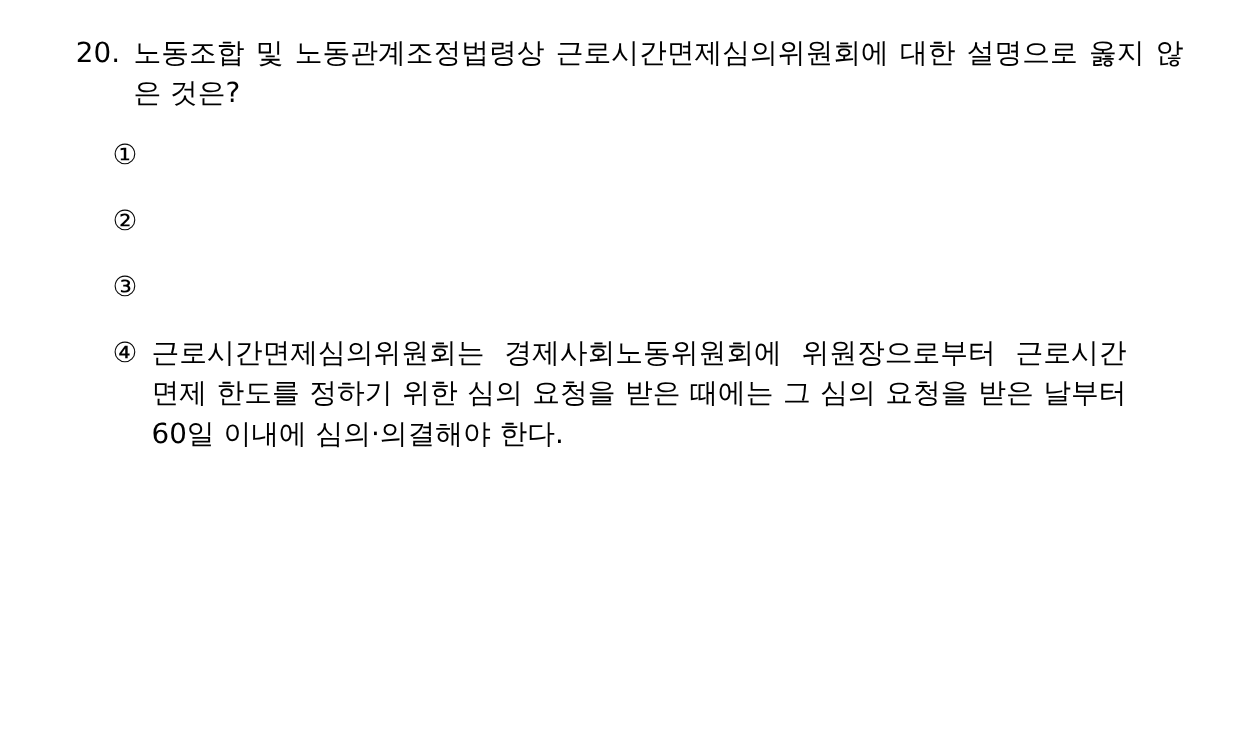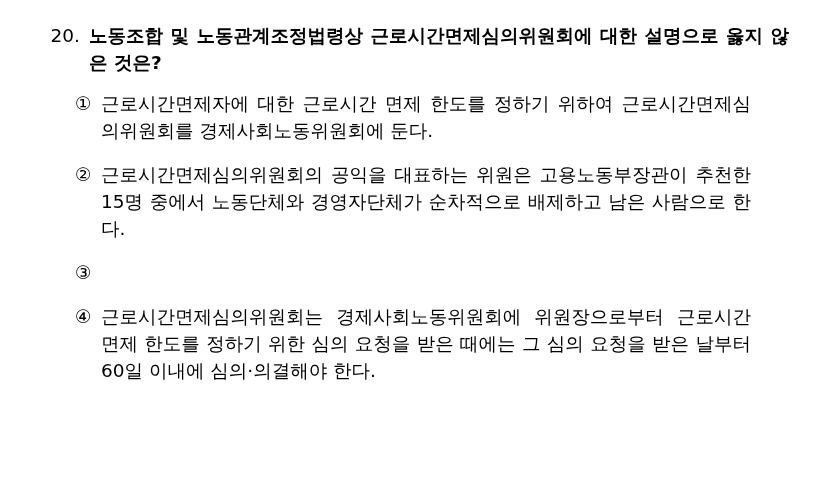--- a/index.html
+++ b/index.html
@@ -34,21 +34,20 @@
     text-align: right;
     padding-right: 9px;
     box-sizing: border-box;
     white-space: nowrap;
   }
   .q-text {
     flex: 1 1 auto;
     text-align: justify;
     text-justify: inter-character;
     max-width: 700px;
-    font-weight: bold;
   }
   .choices {
     margin-top: 14px;
     padding-left: 28px;
   }
   .choice {
     display: flex;
     align-items: flex-start;
     font-size: 18.5px;
     line-height: 1.46;
@@ -77,26 +76,24 @@
 
   <div class="question">
     <div class="q-number">20.</div>
     <div class="q-text">노동조합 및 노동관계조정법령상 근로시간면제심의위원회에 대한 설명으로 옳지 않은 것은?</div>
   </div>
 
   <div class="choices">
 
     <div class="choice">
       <div class="c-marker">①</div>
-      <div class="c-text">근로시간면제자에 대한 근로시간 면제 한도를 정하기 위하여 근로시간면제심의위원회를 경제사회노동위원회에 둔다.</div>
     </div>
 
     <div class="choice">
       <div class="c-marker">②</div>
-      <div class="c-text">근로시간면제심의위원회의 공익을 대표하는 위원은 고용노동부장관이 추천한 15명 중에서 노동단체와 경영자단체가 순차적으로 배제하고 남은 사람으로 한다.</div>
     </div>
 
     <div class="choice">
       <div class="c-marker">③</div>
     </div>
 
     <div class="choice">
       <div class="c-marker">④</div>
       <div class="c-text">근로시간면제심의위원회는 경제사회노동위원회에 위원장으로부터 근로시간 면제 한도를 정하기 위한 심의 요청을 받은 때에는 그 심의 요청을 받은 날부터 60일 이내에 심의·의결해야 한다.</div>
     </div>

